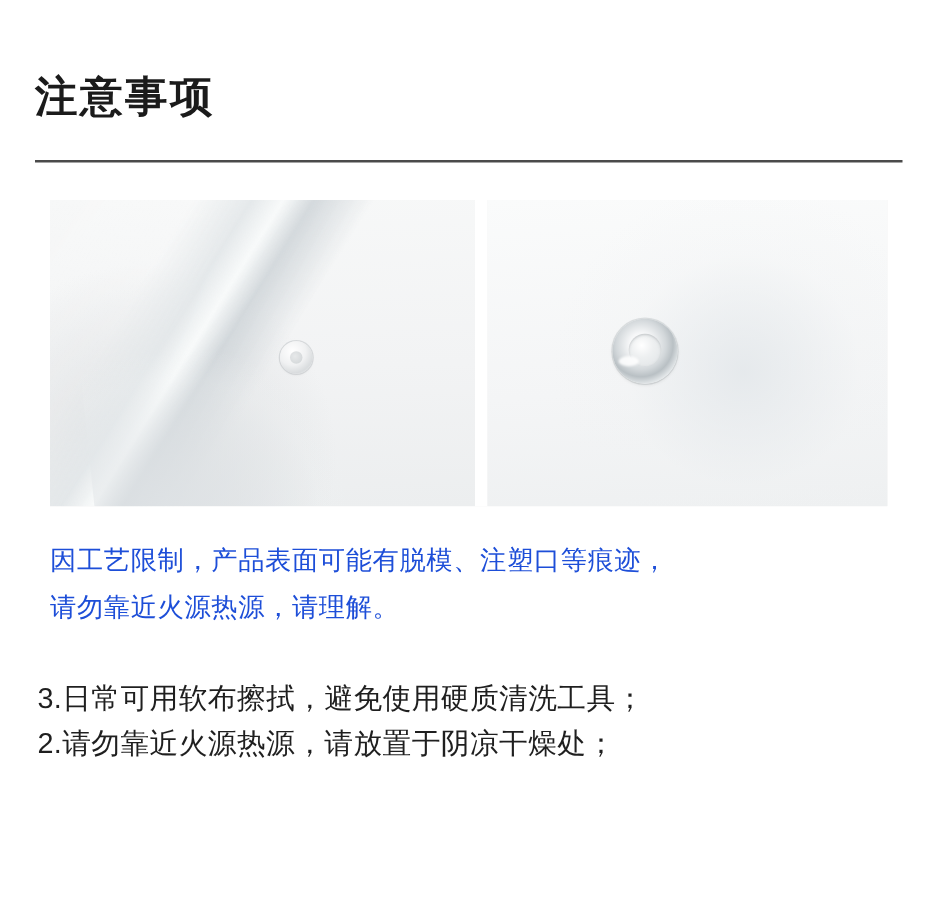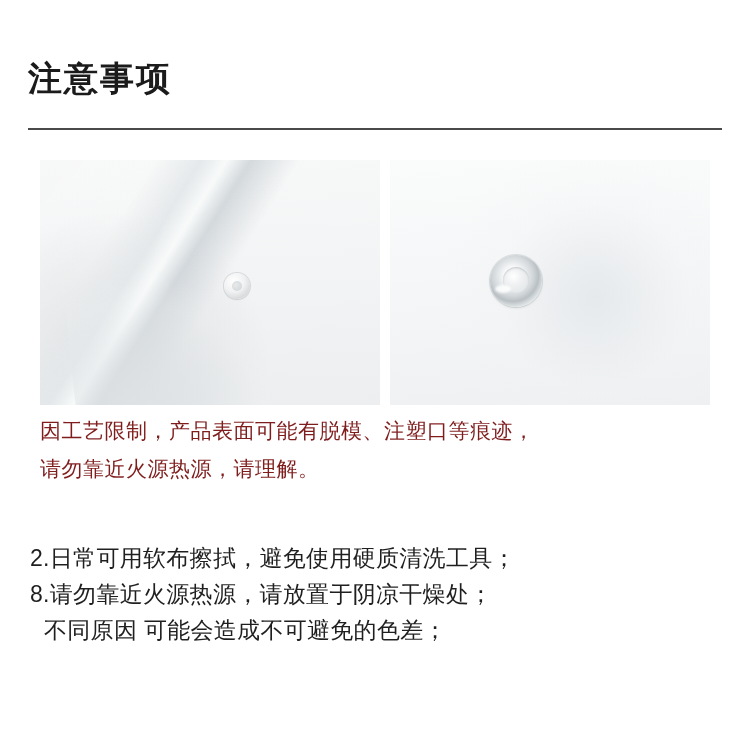--- a/index.html
+++ b/index.html
@@ -156,24 +156,24 @@
     height: 8px;
     border-radius: 50%;
     background: rgba(255,255,255,0.85);
     filter: blur(1px);
   }
 
   
   .caption {
     position: absolute;
     left: 40px;
-    top: 412px;
+    top: 430px;
     width: 670px;
     font-size: 21px;
-    color: #7f1d1d;
+    color: #1d4ed8;
     line-height: 38px;
     letter-spacing: 0.5px;
   }
   .caption .line {
     display: block;
     white-space: nowrap;
   }
 
   
   .notes {
@@ -213,18 +213,17 @@
       <div class="gate-mark"></div>
     </div>
   </div>
 
   <div class="caption">
     <span class="line">因工艺限制，产品表面可能有脱模、注塑口等痕迹，</span>
     <span class="line">请勿靠近火源热源，请理解。</span>
   </div>
 
   <div class="notes">
-    <span class="note">2.日常可用软布擦拭，避免使用硬质清洗工具；</span>
-    <span class="note">8.请勿靠近火源热源，请放置于阴凉干燥处；</span>
-    <span class="note indent">不同原因 可能会造成不可避免的色差；</span>
+    <span class="note">3.日常可用软布擦拭，避免使用硬质清洗工具；</span>
+    <span class="note">2.请勿靠近火源热源，请放置于阴凉干燥处；</span>
   </div>
 
 </div>
 
 </body></html>

